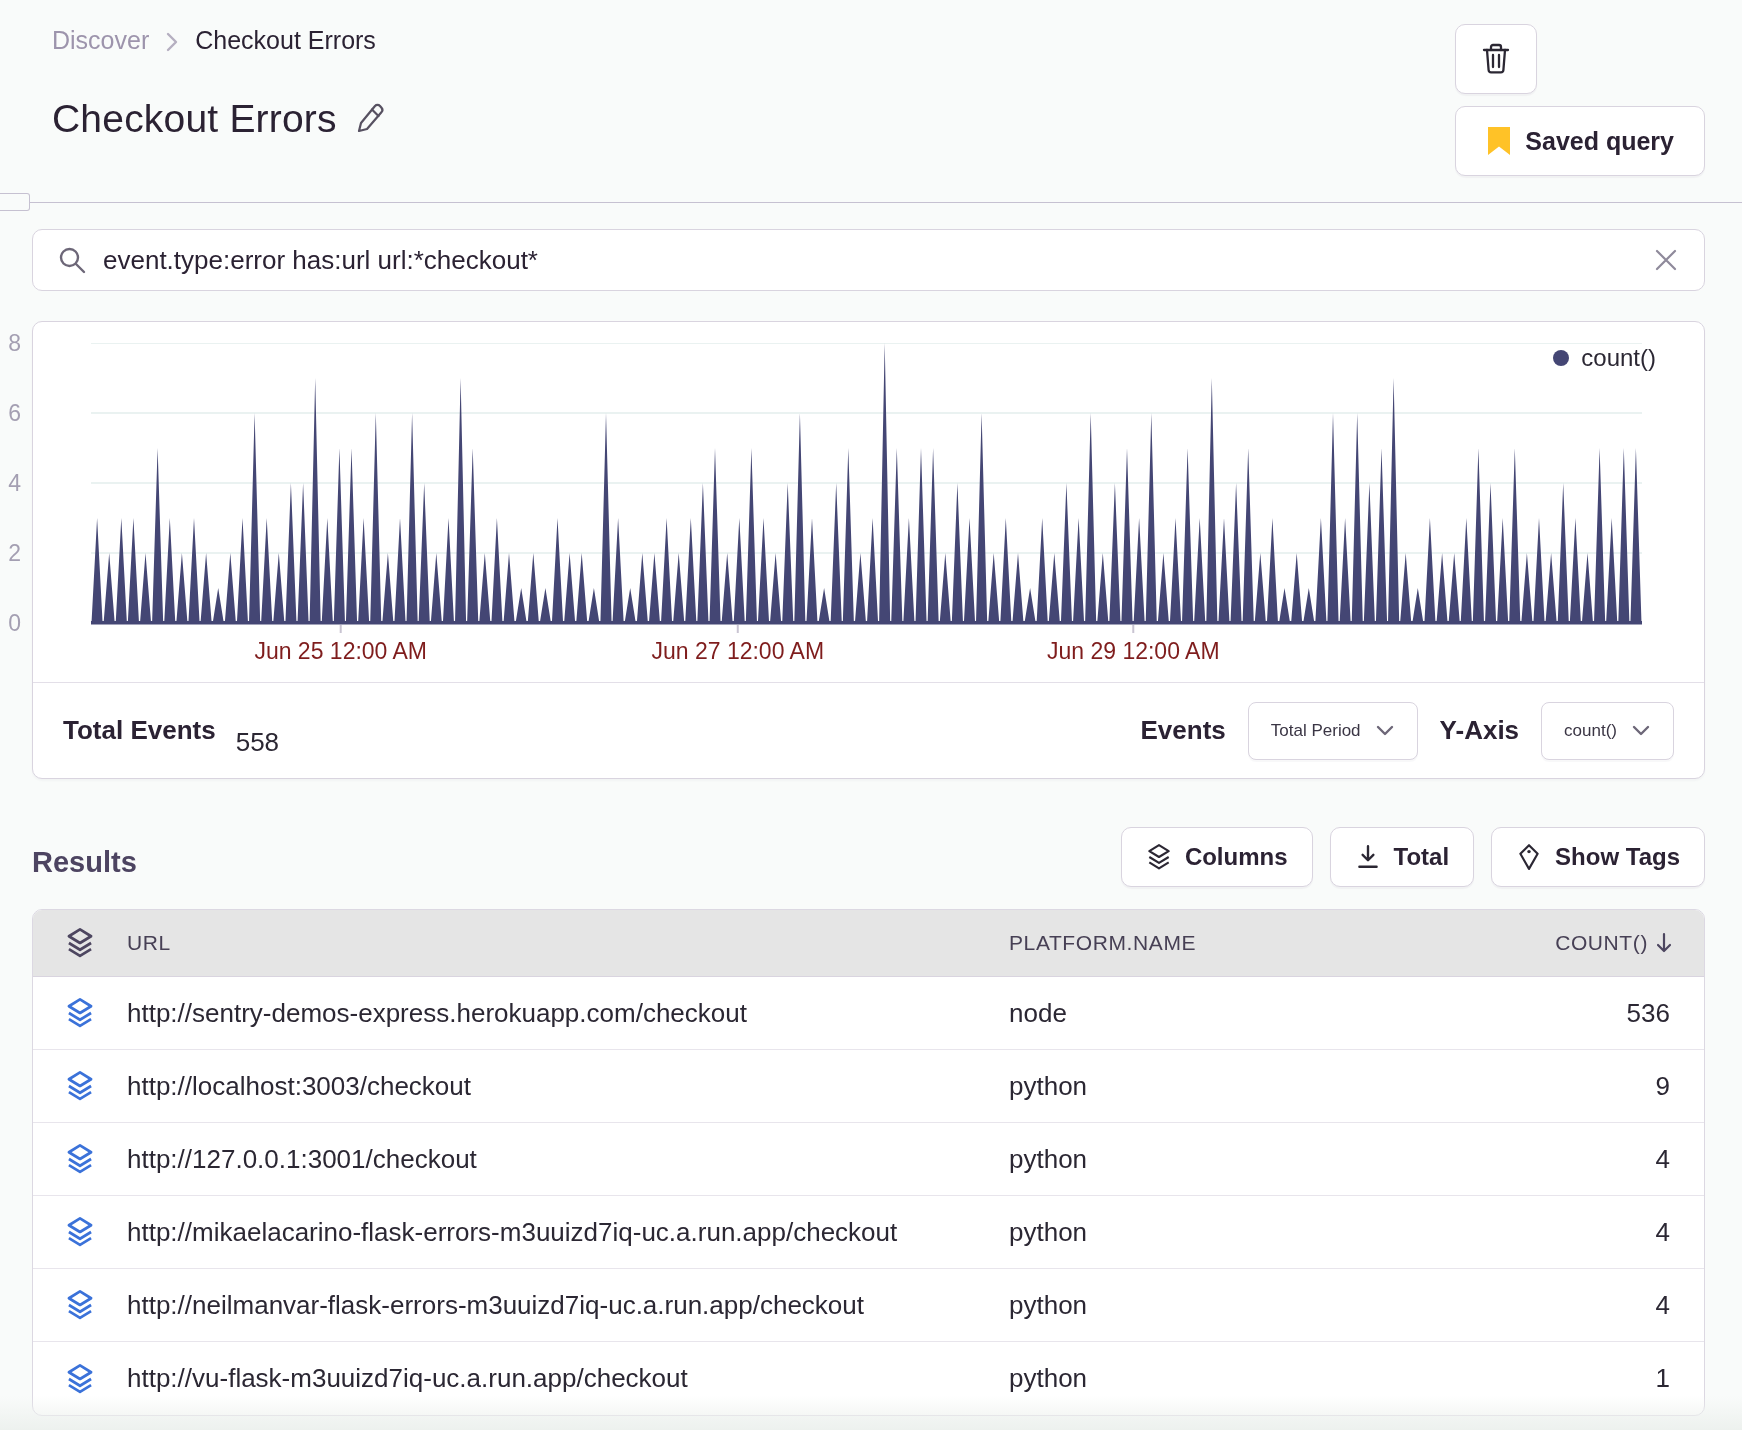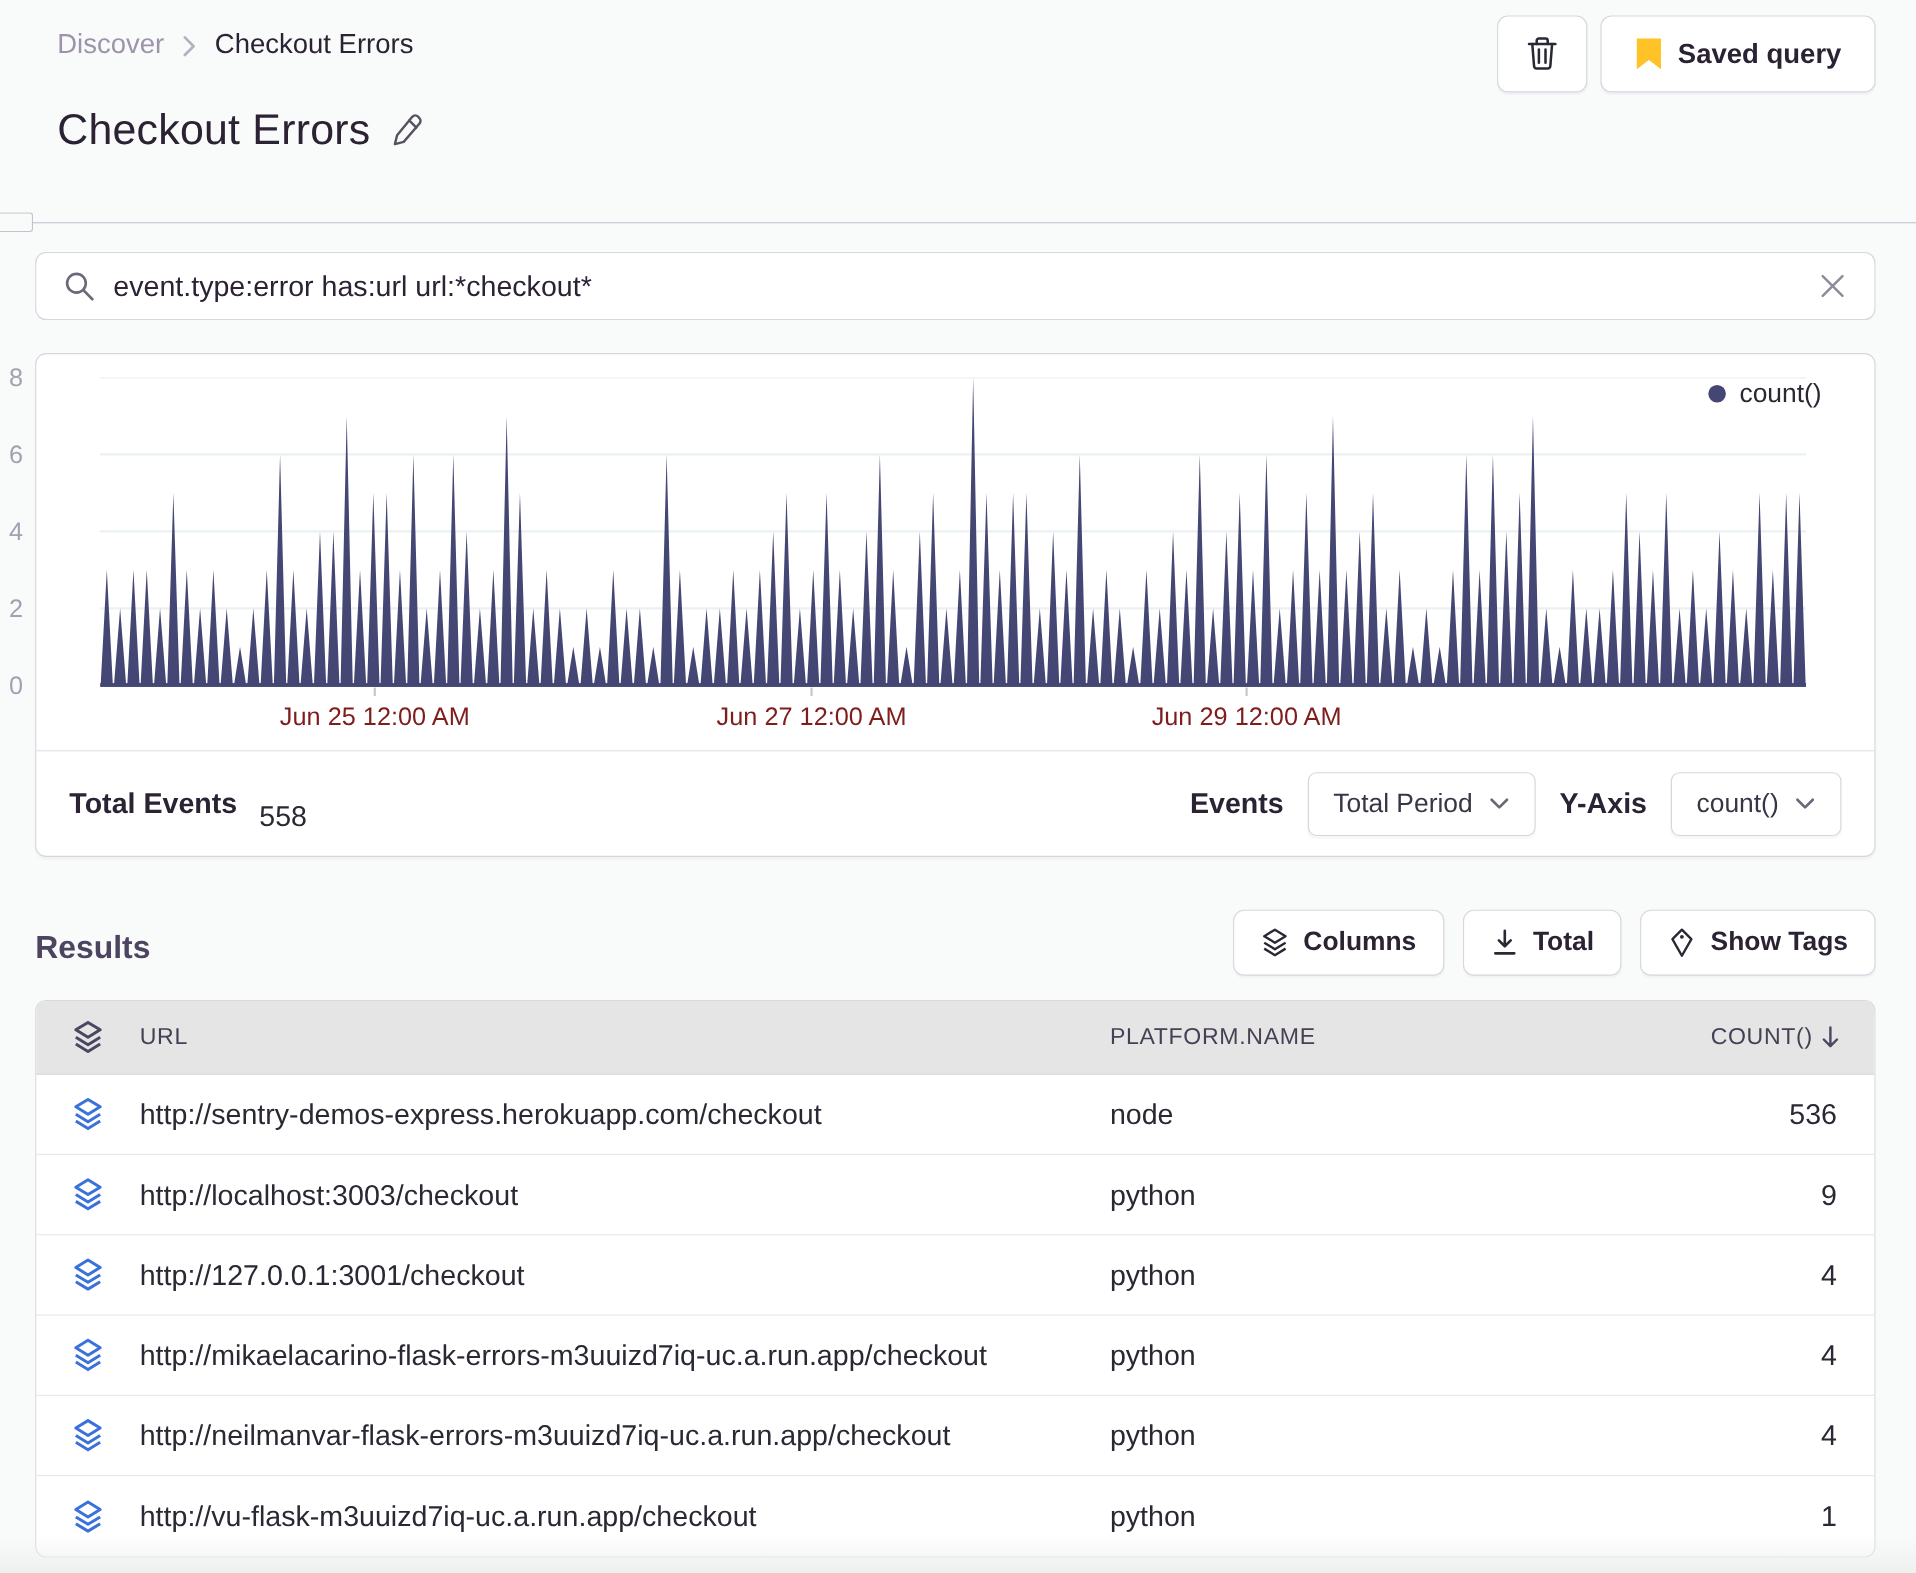--- a/index.html
+++ b/index.html
@@ -9,21 +9,21 @@
     background:#f9fbfa; color:#2b2733; position:relative;
   }
   .top { position:relative; padding:26px 37px 0 52px; height:203px;
          border-bottom:1px solid #c6c1d1; }
   .breadcrumb { display:flex; align-items:flex-end; gap:14px; font-size:25px; }
   .crumb-parent { color:#9d94ac; }
   .crumb-current { color:#2b2233; }
   .crumb-sep { display:flex; align-items:center; }
   .page-title-row { margin-top:42px; display:flex; align-items:center; gap:16px; }
   .page-title { font-size:39px; font-weight:400; color:#2b2233; letter-spacing:0.2px; }
-  .top-actions { position:absolute; top:14px; right:37px; display:flex; gap:12px; }
+  .top-actions { position:absolute; top:24px; right:37px; display:flex; gap:12px;flex-direction:column; }
   .btn { background:#fff; border:1px solid #d9d4df; border-radius:10px;
          display:flex; align-items:center; justify-content:center; gap:13px;
          font-weight:700; font-size:25px; color:#2b2233; cursor:pointer;
          box-shadow:0 2px 1px rgba(45,30,70,0.04); }
   .icon-btn { width:82px; height:70px; }
   .saved-btn { height:70px; padding:0 30px; }
   .collapse-tab { position:absolute; left:0; bottom:-9px; width:30px; height:18px;
          background:#f9fbfa; border:1px solid #c6c1d1; border-left:none; border-radius:0 3px 3px 0; }
   .content { padding:0 37px 0 32px; position:relative; }
   .searchbar { margin-top:26px; height:62px; background:#fff; border:1px solid #d9d4df;
@@ -41,21 +41,21 @@
   .ylabel { position:absolute; right:calc(100% + 12px); transform:translateY(-50%);
          font-size:23px; color:#a49fb2; }
   .xlabel { position:absolute; top:295px; transform:translateX(-50%);
          font-size:23px; color:#7f1d1d; white-space:nowrap; }
   .chart-footer { border-top:1px solid #e3dfe8; height:96px; display:flex; align-items:center;
          padding:0 30px; font-size:26px; }
   .tp-label { font-weight:700; color:#2b2233; }
   .tp-value { margin-left:20px; color:#2b2733;margin-top:24px; }
   .footer-right { margin-left:auto; display:flex; align-items:center; gap:22px; }
   .dropdown { background:#fff; border:1px solid #d9d4df; border-radius:8px; height:58px;
-         display:flex; align-items:center; gap:14px; padding:0 22px; font-size:24px;
+         display:flex; align-items:center; gap:14px; padding:0 22px; font-size:17px;
          color:#3a3544; cursor:pointer; box-shadow:0 2px 1px rgba(45,30,70,0.03); }
   
   .results-row { margin-top:48px; display:flex; align-items:flex-end; }
   .results-heading { font-size:29px; font-weight:700; color:#4d4461; padding-bottom:8px; }
   .results-actions { margin-left:auto; display:flex; gap:17px; }
   .small-btn { height:60px; padding:0 24px; font-size:24px; }
   
   .table-card { margin-top:22px; background:#fff; border:1px solid #dcd8e2; border-radius:10px;
          overflow:hidden; }
   .t-header { display:grid; grid-template-columns:94px 1fr 530px 165px; align-items:center;

